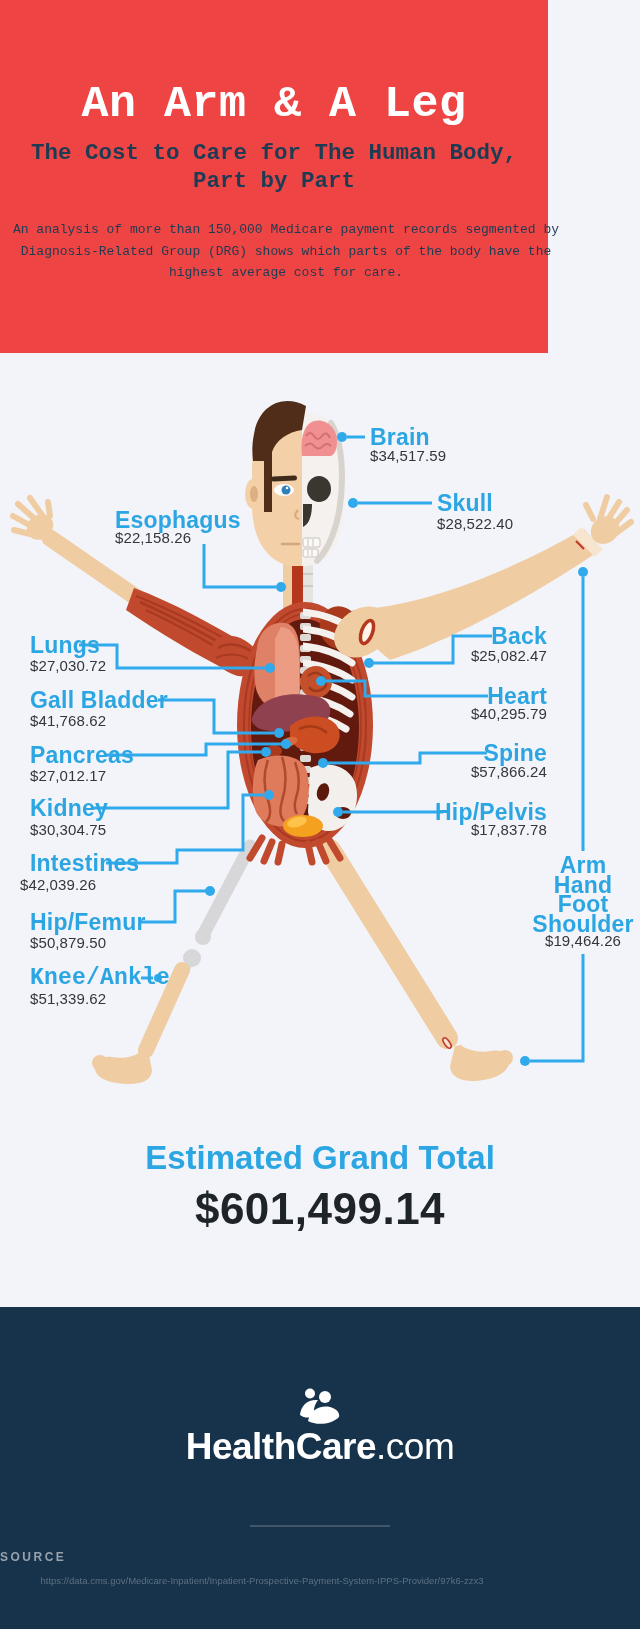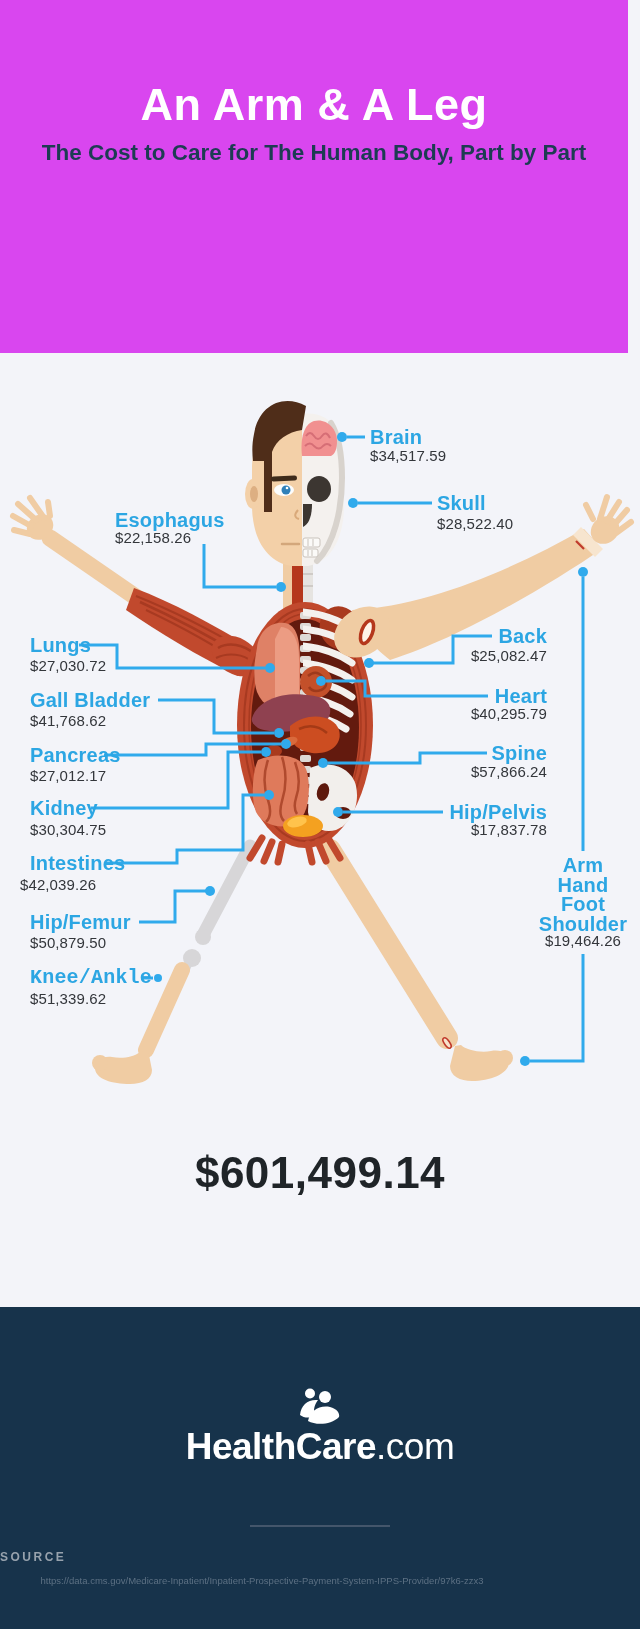--- a/index.html
+++ b/index.html
@@ -1,27 +1,27 @@
 <!DOCTYPE html>
 <html><head>
 <meta charset="utf-8">
 <style>
   html,body{margin:0;padding:0;background:#e8eaee;}
   .page{position:relative;width:640px;height:1629px;margin:0 auto;overflow:hidden;
         font-family:"Liberation Sans",sans-serif;background:#F3F4F9;}
   
-  .header{position:absolute;top:0;left:0;width:628px;height:353px;background:#d946ef;text-align:center;}
+  .header{position:absolute;top:0;left:0;width:548px;height:353px;background:#ef4444;text-align:center;font-family:Liberation Mono, monospace;}
   .title{margin:0;padding-top:80px;font-size:45px;font-weight:800;letter-spacing:.5px;color:#FFFFFF;line-height:50px;}
   .subtitle{margin:9px auto 0;font-size:22.5px;font-weight:700;color:#1D3C53;line-height:28px;}
   .intro{width:572px;margin:24px auto 0;font-size:13px;font-weight:500;color:#1D3C53;line-height:21.5px;}
   .intro.second{margin-top:16px;}
   
   .figure-svg{position:absolute;top:353px;left:0;width:640px;height:954px;}
   .labels{position:absolute;top:0;left:0;width:640px;height:1629px;pointer-events:none;}
-  .bl-name{position:absolute;font-size:20px;font-weight:700;line-height:22px;color:#2CA6E3;letter-spacing:.2px;white-space:pre-line;}
+  .bl-name{position:absolute;font-size:23px;font-weight:700;line-height:22px;color:#2CA6E3;letter-spacing:.2px;white-space:pre-line;}
   .bl-name.multi{line-height:19.5px;}
   .bl-price{position:absolute;font-size:15px;font-weight:400;line-height:18px;color:#33363B;letter-spacing:.1px;}
   
   .grand-total{position:absolute;top:1140px;left:0;width:640px;text-align:center;}
   .gt-label{margin:0;font-size:33px;font-weight:800;color:#2CA6E3;line-height:36px;}
   .gt-amount{margin:10px 0 0;font-size:44px;font-weight:800;color:#1F2428;line-height:46px;letter-spacing:.5px;}
   
   .footer{position:absolute;top:1307px;left:0;width:640px;height:322px;background:#17334B;}
   .brand-row{position:absolute;top:80px;left:0;width:640px;display:flex;justify-content:center;align-items:center;gap:0;flex-direction:column;}
   .brand-text{color:#FFFFFF;font-size:37px;letter-spacing:-.5px;line-height:40px;}
@@ -34,20 +34,21 @@
               font-size:9.5px;font-weight:400;color:#5C7083;}
 </style>
 </head>
 <body>
 
 <div class="page">
 
   <div class="header">
     <h1 class="title">An Arm &amp; A Leg</h1>
     <div class="subtitle">The Cost to Care for The Human Body, Part by Part</div>
+    <p class="intro">An analysis of more than 150,000 Medicare payment records segmented by Diagnosis-Related Group (DRG) shows which parts of the body have the highest average cost for care.</p>
   </div>
 
   <svg class="figure-svg" viewBox="0 353 640 954">
     <defs>
       <clipPath id="ribClip">
           <rect x="303" y="598" width="62" height="266"></rect>
         </clipPath>
     </defs>
 
     <g>
@@ -318,20 +319,21 @@
       <div class="bl-name multi" style="left: 503px; width: 160px; text-align: center; top: 856px;">Arm
 Hand
 Foot
 Shoulder</div>
       <div class="bl-price" style="left: 503px; width: 160px; text-align: center; top: 932px;">$19,464.26</div>
       <div class="bl-name" style="left: 30px; top: 967px; font-family: Liberation Mono, monospace;">Knee/Ankle</div>
       <div class="bl-price" style="left: 30px; top: 990px;">$51,339.62</div>
     </div>
 
   <div class="grand-total">
+    <p class="gt-label">Estimated Grand Total</p>
     <p class="gt-amount">$601,499.14</p>
   </div>
 
   <div class="footer">
     <div class="brand-row">
       <svg width="46" height="40" viewBox="0 0 44 40">
         <circle cx="12" cy="6.5" r="5" fill="#FFFFFF"></circle>
         <path d="M2,28 C3,18 10,12 20,13 C16,18 15,24 17,29 C12,31.5 5.5,31 2,28 Z" fill="#FFFFFF"></path>
         <circle cx="27" cy="10" r="6" fill="#FFFFFF"></circle>
         <path d="M10,34 C12,24 21,18 32,20 C38.5,21.5 42,26 41,30 C33,38 18,38.5 10,34 Z" fill="#FFFFFF"></path>

